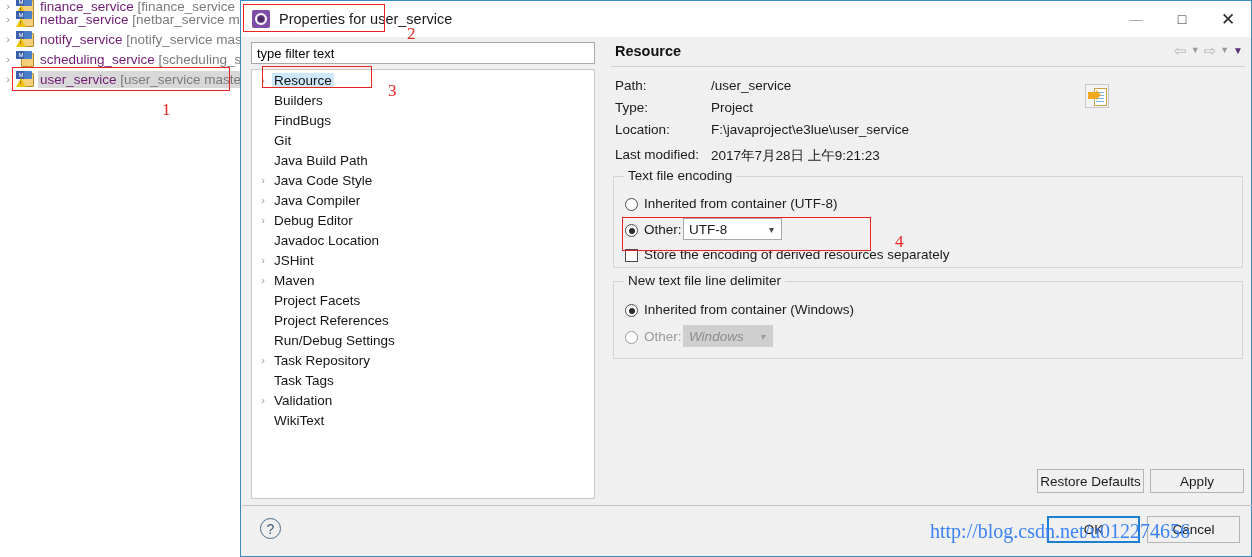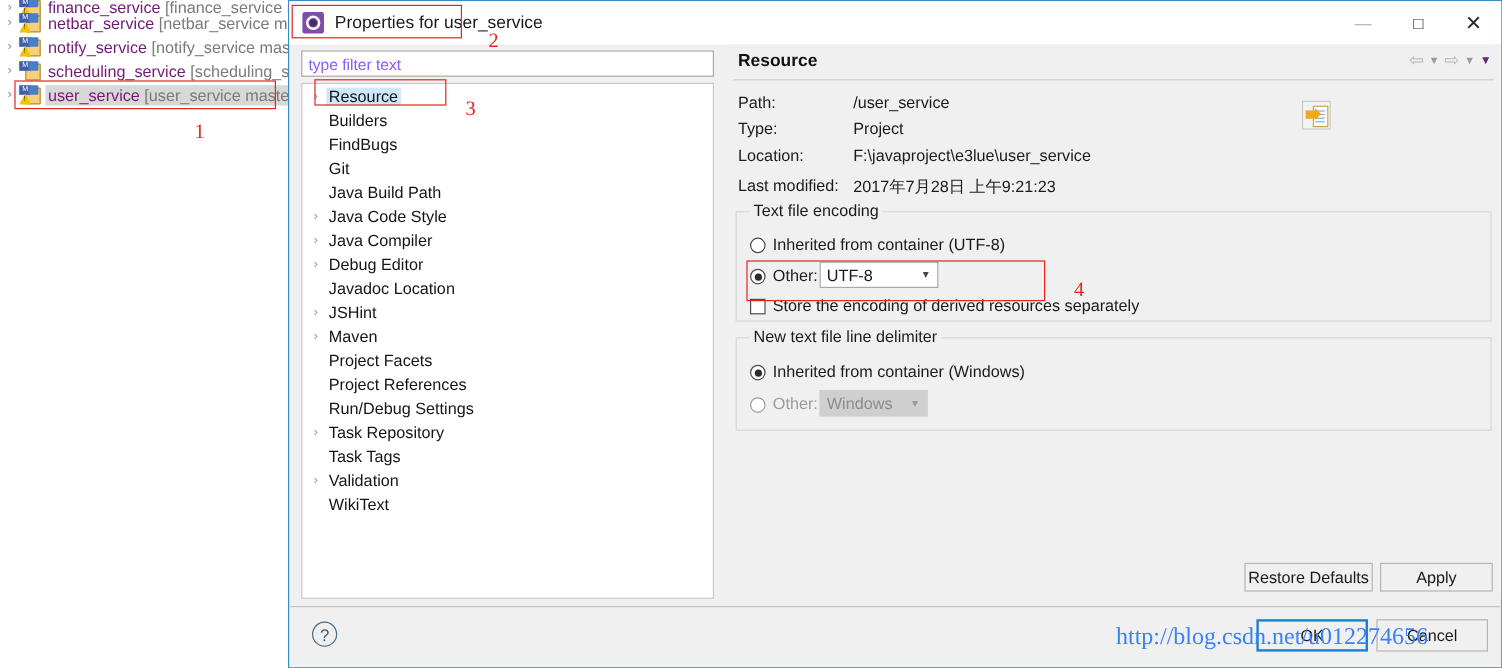--- a/index.html
+++ b/index.html
@@ -189,21 +189,21 @@
   
   .filter-box {
     position: absolute;
     left: 10px; top: 41px;
     width: 344px;
     height: 22px;
     border: 1px solid #a9a9a9;
     background: #ffffff;
     box-sizing: border-box;
     font-size: 13px;
-    color: #8b5cf6;
+    color: #000000;
     padding: 2px 5px;
     line-height: 18px;
   }
 
   
   .tree-panel {
     position: absolute;
     left: 10px; top: 68px;
     width: 344px;
     height: 430px;
@@ -668,21 +668,21 @@
         <span class="group-legend">New text file line delimiter</span>
       </div>
       <div class="radio-row" style="left:20px; top:265px;">
         <span class="radio checked"></span>
         <span>Inherited from container (Windows)</span>
       </div>
       <div class="radio-row" style="left:20px; top:292px;">
         <span class="radio disabled"></span>
         <span class="label-disabled">Other:</span>
       </div>
-      <div class="combo disabled" style="left:78px; top:288px; width:90px;">
+      <div class="combo disabled" style="left:78px; top:288px; width:90px;font-style:italic;">
         <span>Windows</span>
         <span class="caret">▾</span>
       </div>
     </div>
 
     <div class="loc-button">
       <span class="doc">
         <i style="top:3px;"></i>
           <i style="top:6px;"></i>
           <i style="top:9px;"></i>

